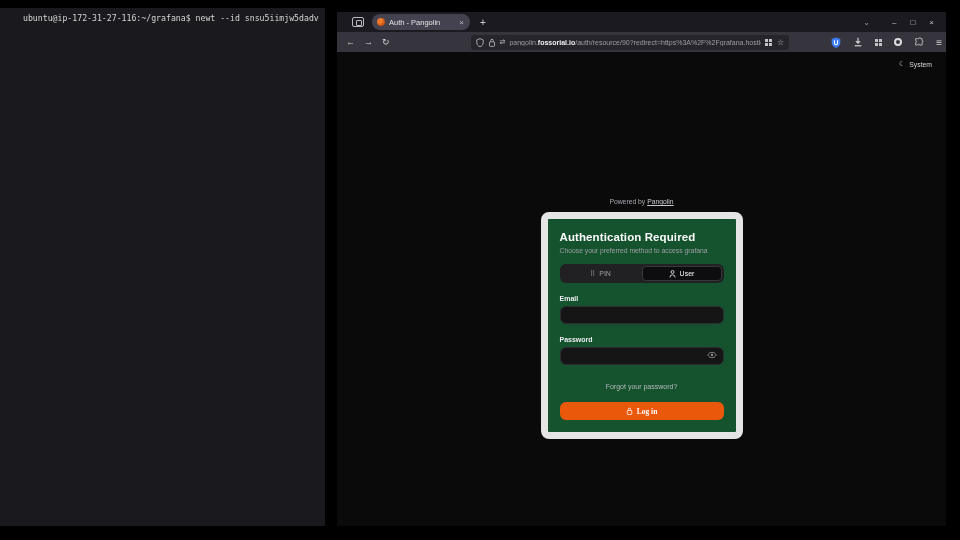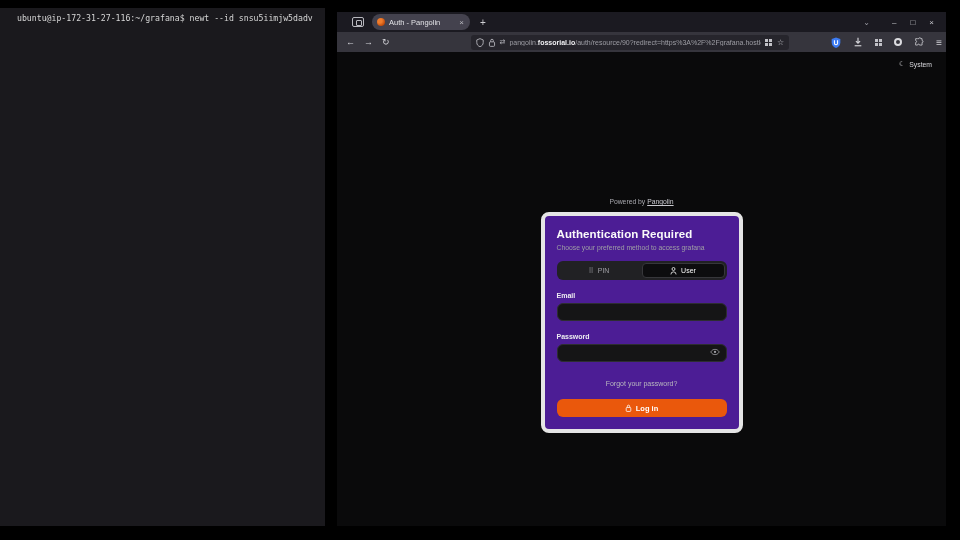--- a/index.html
+++ b/index.html
@@ -2,21 +2,21 @@
 <html><head>
 <meta charset="utf-8">
 <style>
   * { margin:0; padding:0; box-sizing:border-box; }
   html,body { width:960px; height:540px; background:#000; overflow:hidden;
               font-family:"Liberation Sans", sans-serif; }
   .desktop { position:relative; width:960px; height:540px; background:#000; }
 
   
   .terminal { position:absolute; left:0; top:8px; width:325px; height:518px;
-              background:#1a191d; color:#d6d6d6; padding:4px 17px;
+              background:#1a191d; color:#d6d6d6; padding:4px 23px;
               font-family:"DejaVu Sans Mono", monospace; font-size:8.2px; line-height:12px; }
   .term-line { white-space:pre; }
   .term-cursor { display:inline-block; width:5px; height:9px; border:1px solid #c9c9c9;
                  vertical-align:-1px; margin-left:1px; }
 
   
   .browser { position:absolute; left:337px; top:12px; width:609px; height:514px;
              display:flex; flex-direction:column; background:#0a0a0a; }
 
   .tabbar { height:20px; background:#1b1a21; display:flex; align-items:center;
@@ -56,21 +56,21 @@
   
   .content { flex:1; position:relative; background:#0a0a0b; overflow:hidden; }
   .theme-toggle { position:absolute; top:8px; right:14px; display:flex; gap:4px;
                   align-items:center; color:#d8d8dc; font-size:6.8px; }
   .moon { font-size:7px; color:#d8d8dc; }
 
   .auth-col { position:absolute; left:50%; transform:translateX(-50%); top:146px; width:202px; }
   .powered { text-align:center; font-size:6.8px; color:#a8a8ae; margin-bottom:7px; }
   .powered a { color:#c9c9cf; text-decoration:underline; }
 
-  .card { background:#4c1d95; border:4px solid #e5e5e5; border-radius:8px; padding:12px; }
+  .card { background:#14532d; border:7px solid #e5e5e5; border-radius:8px; padding:12px; }
   .card h1 { font-size:11.5px; color:#fafafa; letter-spacing:0.1px; }
   .card .sub { font-size:6.8px; color:#9f9fa5; margin-top:4px; }
 
   .tabs { margin-top:10px; height:19px; background:#212124; border-radius:6px;
           display:flex; padding:2px; gap:2px; }
   .tabs button { flex:1; border:none; border-radius:4px; background:transparent;
                  color:#9f9fa5; font-size:7px; display:flex; align-items:center;
                  justify-content:center; gap:4px; font-family:inherit; }
   .tabs button.active { background:#0d0d0f; color:#fafafa; border:1px solid #37373b; }
   .keypad { font-size:7px; line-height:1; }
@@ -80,21 +80,21 @@
            border:1px solid #2d2d31; border-radius:6px; color:#e5e5e8;
            font-size:7.5px; padding:0 6px; outline:none; }
   .pw-wrap { position:relative; }
   .eye { position:absolute; right:7px; top:50%; transform:translateY(-36%); }
 
   .forgot { text-align:center; margin-top:10px; }
   .forgot a { color:#b9b9bf; font-size:7px; text-decoration:none; }
 
   .login-btn { margin-top:9px; width:100%; height:18px; border:none; border-radius:6px;
                color:#fff; font-size:7.5px; font-weight:bold; display:flex;
-               align-items:center; justify-content:center; gap:4px; font-family:Liberation Sans, sans-serif; }
+               align-items:center; justify-content:center; gap:4px; font-family:Liberation Serif, serif; }
 </style>
 </head>
 <body>
 
 <div class="desktop">
 
   <div class="terminal">
     <div class="term-line">ubuntu@ip-172-31-27-116:~/grafana$ newt --id snsu5iimjw5dadv</div>
   </div>
 

